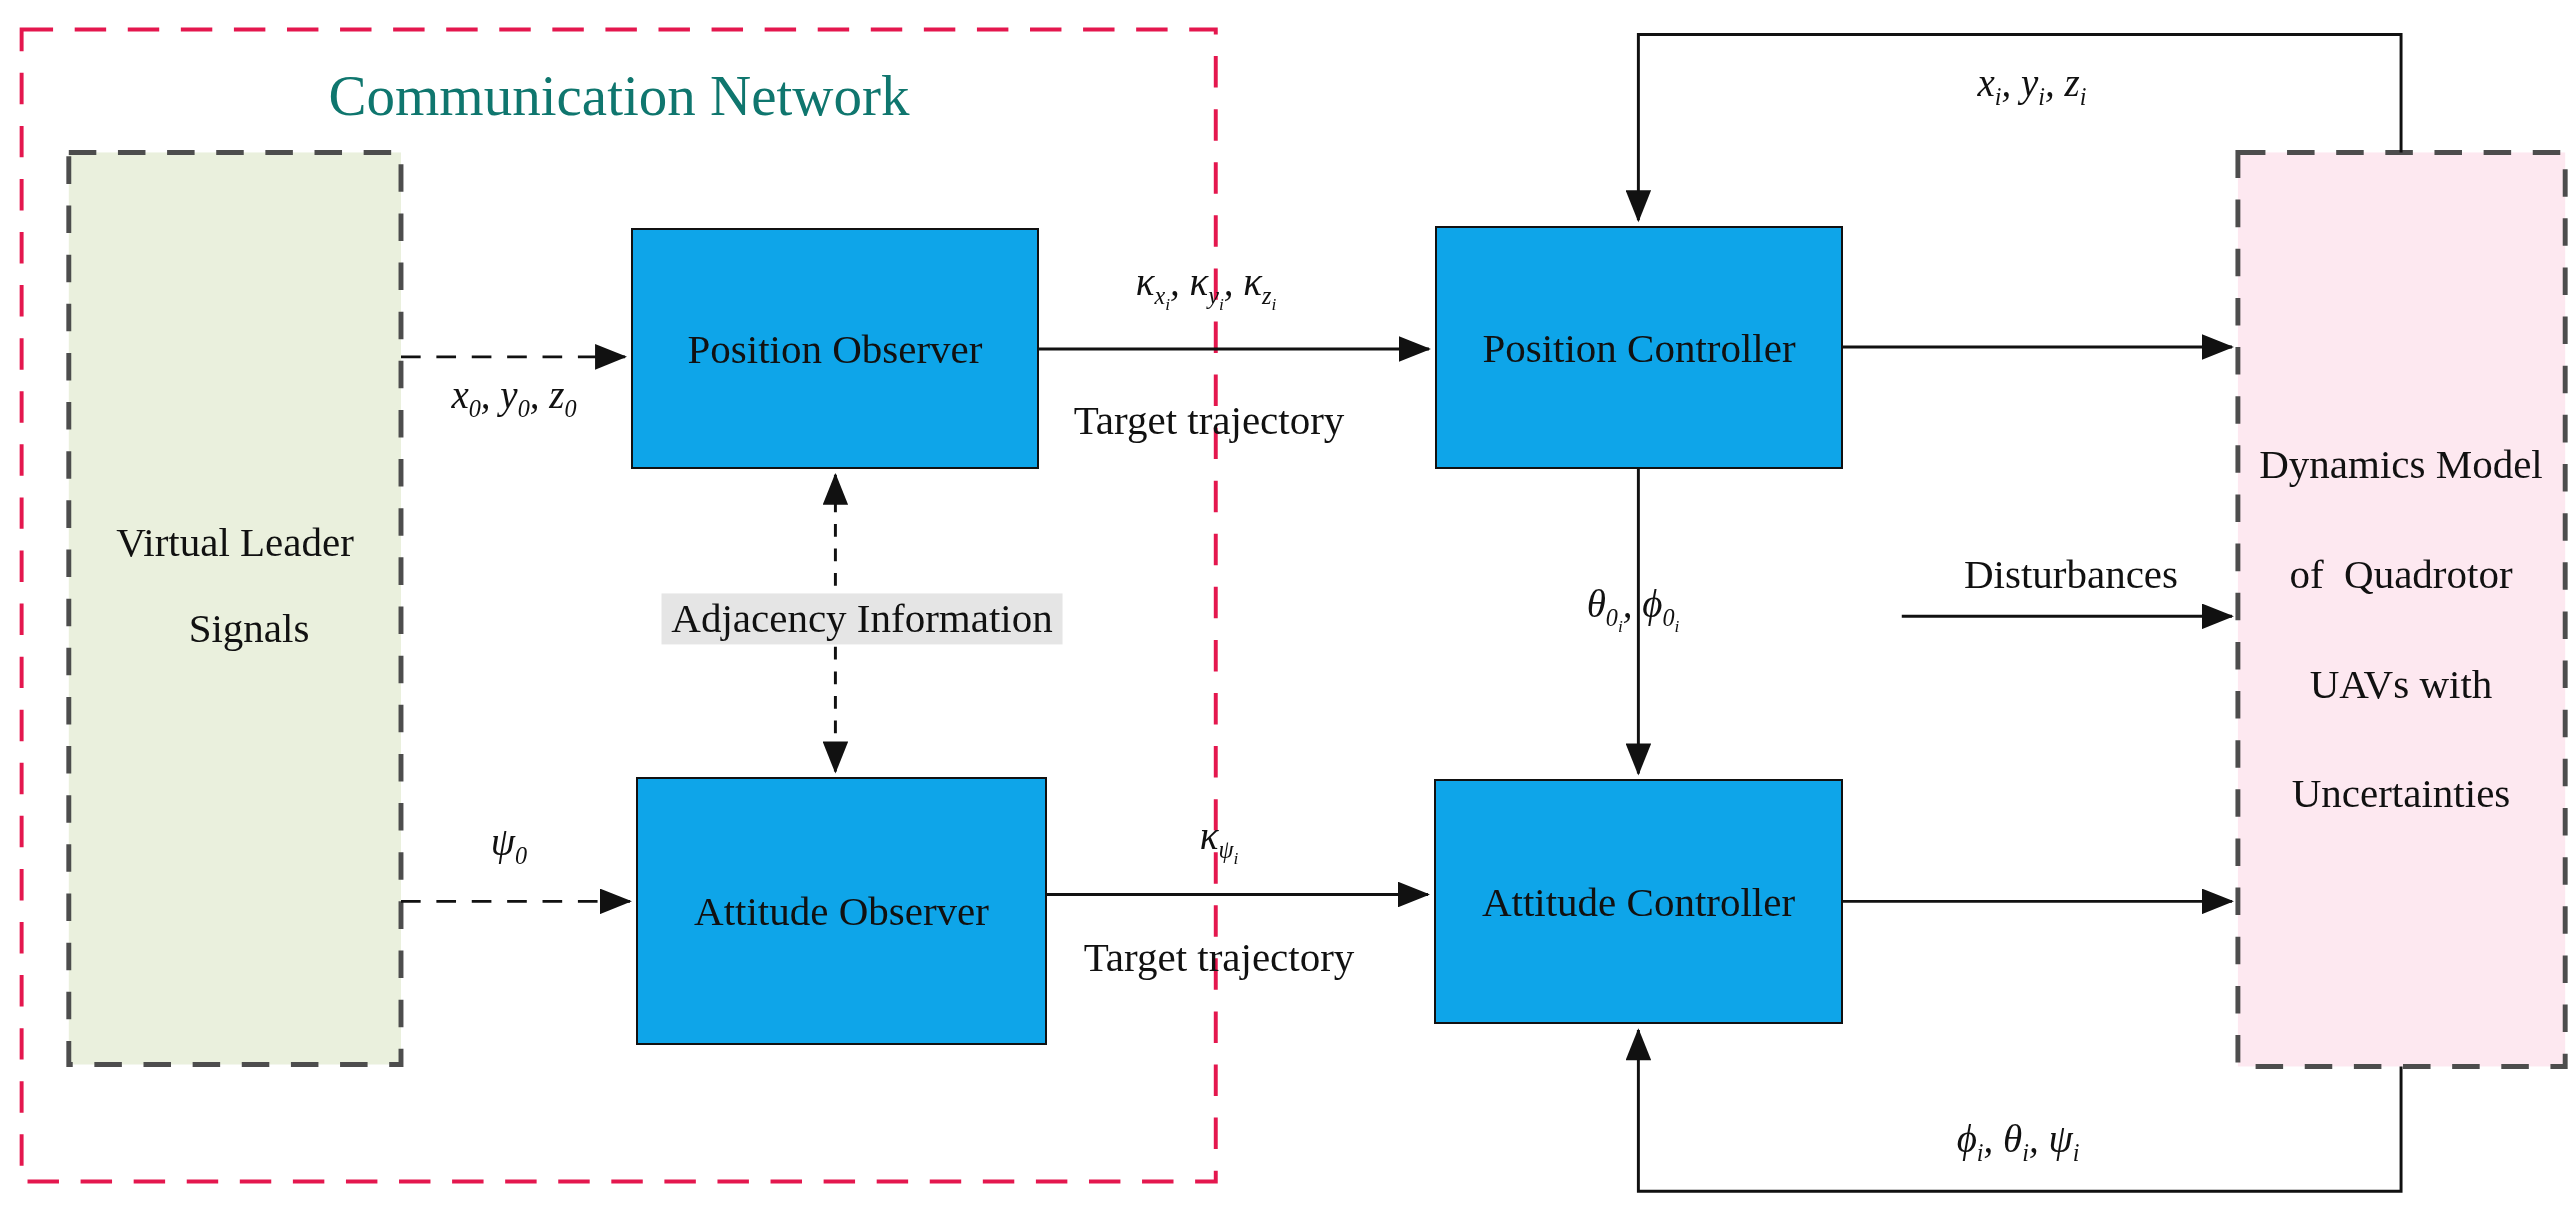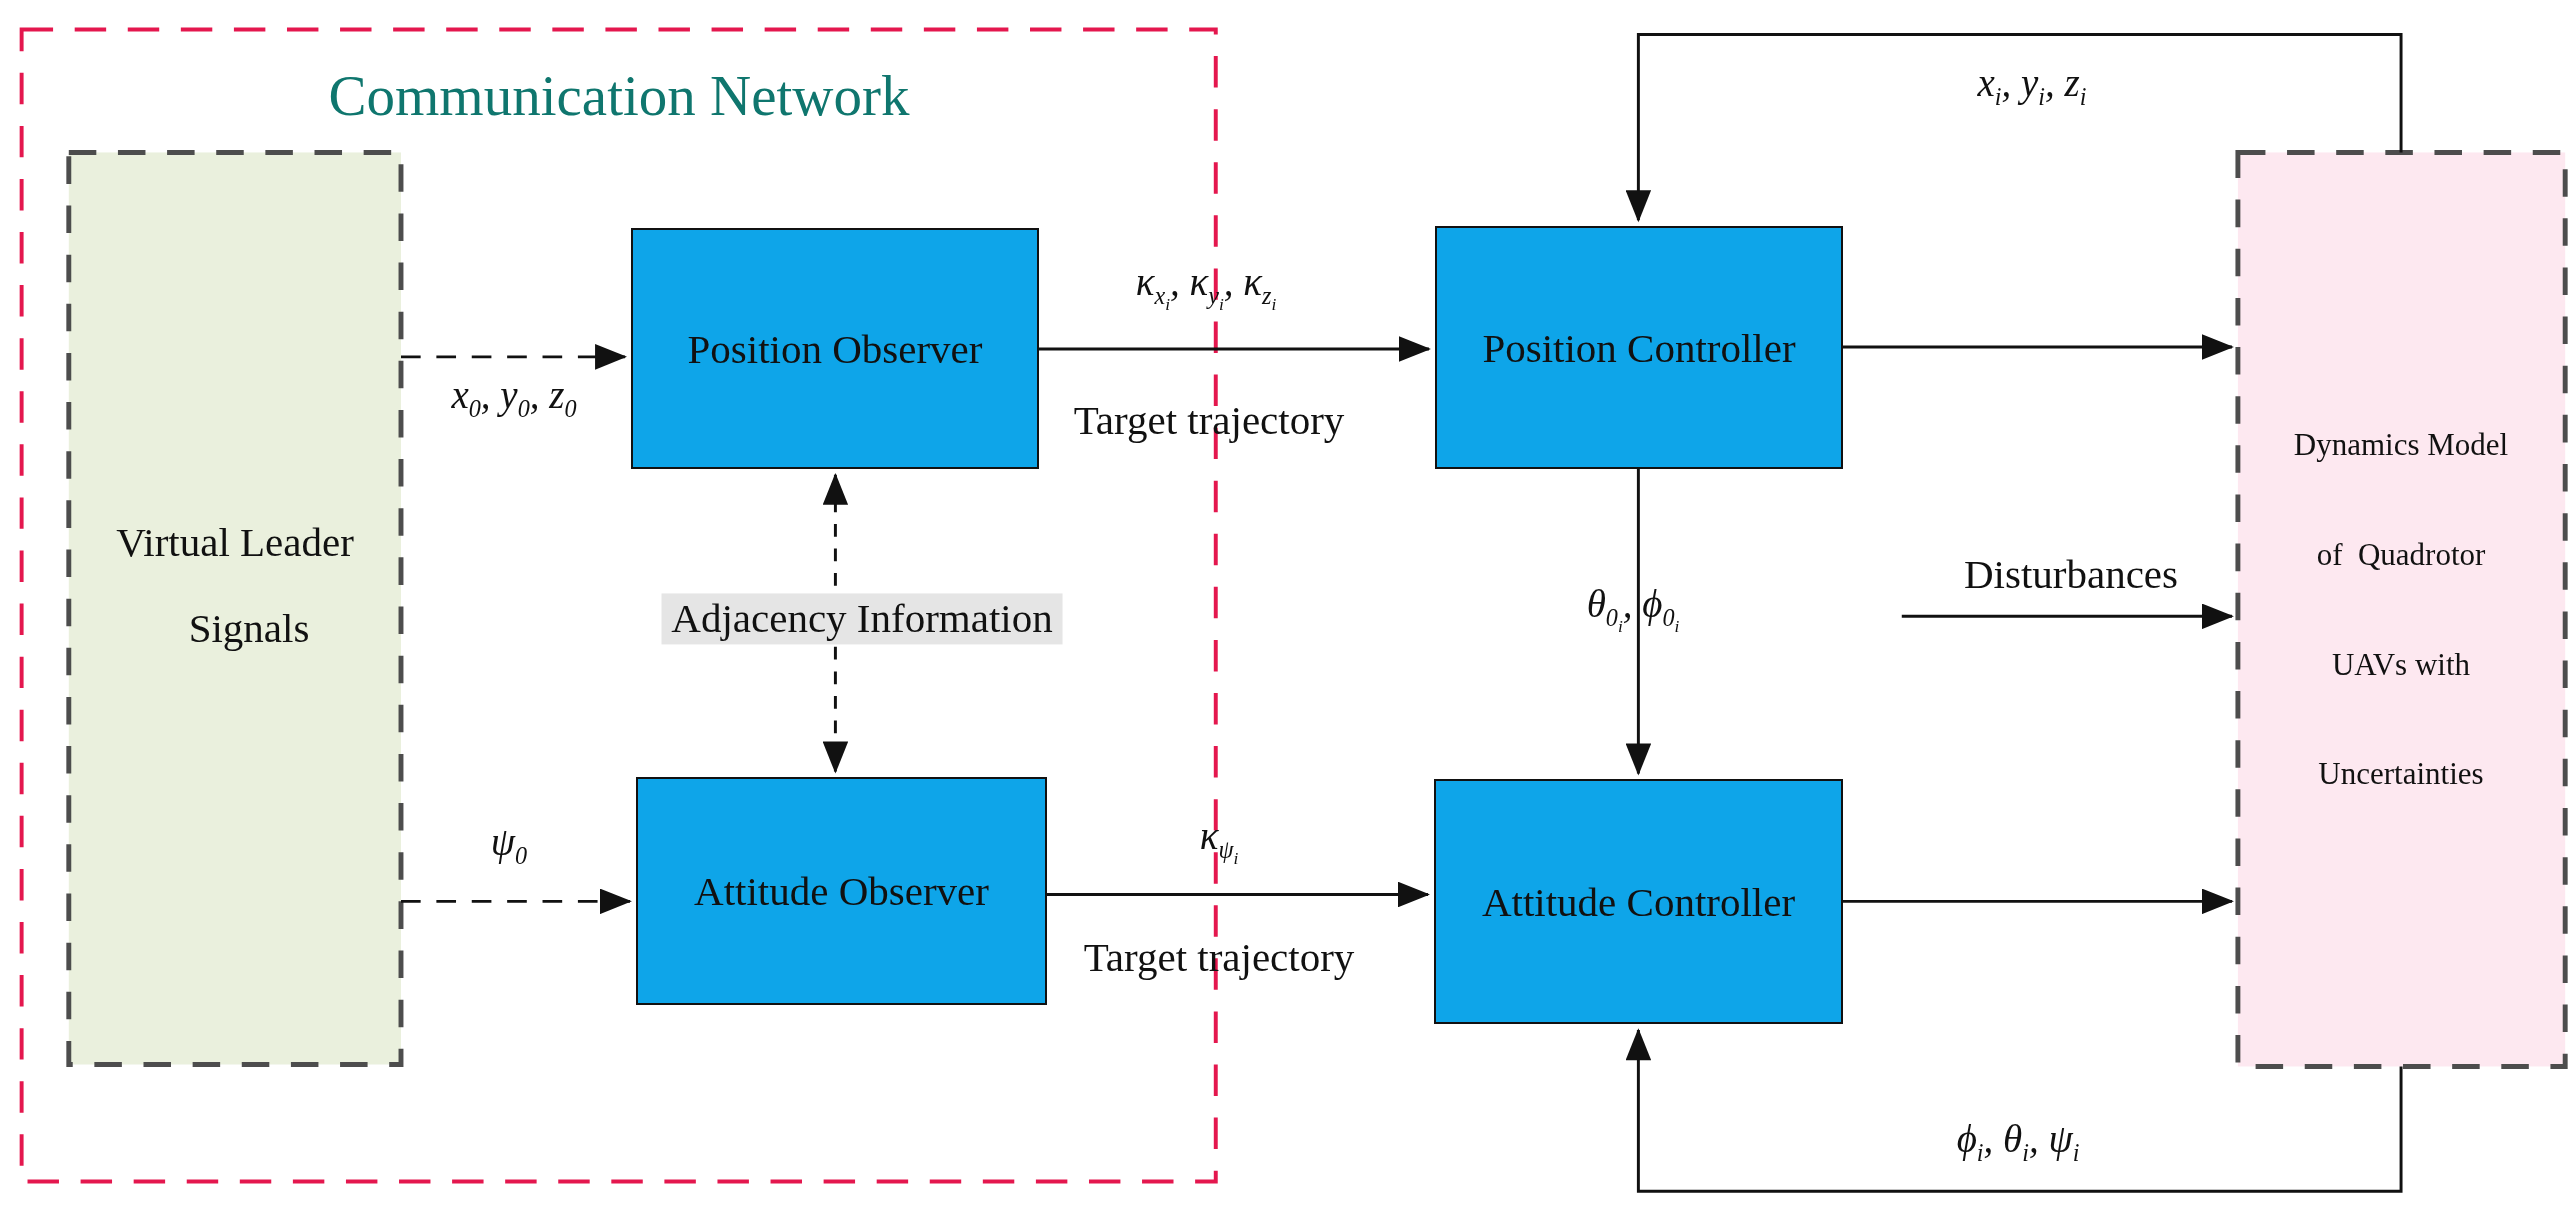--- a/index.html
+++ b/index.html
@@ -9,21 +9,21 @@
   .box{position:absolute;display:flex;align-items:center;justify-content:center;
        background:#0ea5e9;border:2.9px solid #111;box-sizing:border-box;
        font-size:41px;z-index:2;}
   .lbl{position:absolute;transform:translate(-50%,-50%);white-space:nowrap;
        font-size:41px;z-index:3;line-height:1.15;}
   .math{font-style:italic;font-size:39px;}
   .math sub{font-size:62%;font-style:italic;}
   .math sub sub{font-size:72%;}
   .title{font-size:57px;color:#0f766e;}
   .greenline{font-size:41px;}
-  .dynline{font-size:31px;white-space:pre;}
+  .dynline{font-size:41px;white-space:pre;margin-top:20px;}
   .whitebg{background:#e5e5e5;padding:2px 9.8px;}
   svg{display:block;}
 </style>
 </head>
 <body>
 
 <div class="stage">
 
   <svg class="layer" width="2576" height="1214" viewBox="0 0 2621 1235">
     <defs>
@@ -58,21 +58,21 @@
 
     <path d="M2443 1085 V1212 H1667 V1048" stroke="#111" stroke-width="3" fill="none" marker-end="url(#arrow)"></path>
 
     <path d="M850 483 V785" stroke="#111" stroke-width="3" stroke-dasharray="13 12" fill="none" marker-start="url(#arrow)" marker-end="url(#arrow)"></path>
   </svg>
 
   <div class="box" style="left:631px;top:228px;width:408px;height:241px;">
     <span>Position Observer</span>
   </div>
 
-  <div class="box" style="left:636px;top:777px;width:411px;height:228px;">
+  <div class="box" style="left:636px;top:777px;width:411px;height:268px;">
     <span>Attitude Observer</span>
   </div>
 
   <div class="box" style="left:1435px;top:226px;width:408px;height:243px;">
     <span>Position Controller</span>
   </div>
 
   <div class="box" style="left:1434px;top:779px;width:409px;height:245px;">
     <span>Attitude Controller</span>
   </div>

